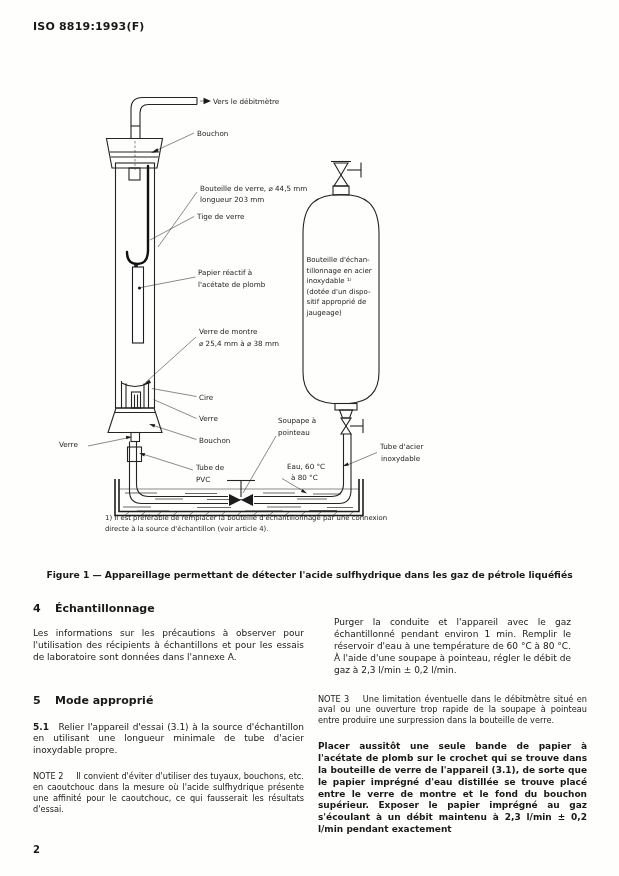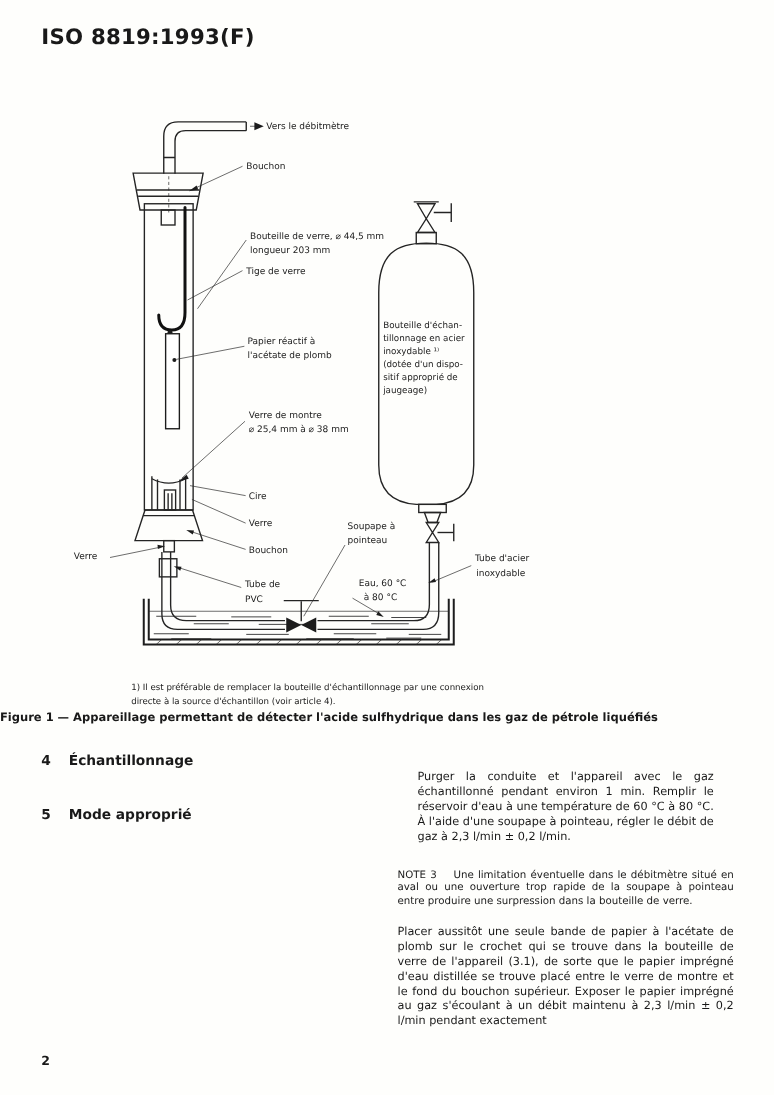--- a/index.html
+++ b/index.html
@@ -1,47 +1,47 @@
 <!DOCTYPE html>
 <html><head>
 <meta charset="utf-8">
 <style>
   html,body{margin:0;padding:0;}
   body{
     width:619px;height:876px;position:relative;background:#fefefc;
     font-family:"DejaVu Sans",sans-serif;color:#191919;overflow:hidden;
   }
-  .hdr{position:absolute;left:33px;top:20px;font-size:17px;font-weight:bold;letter-spacing:.2px;}
+  .hdr{position:absolute;left:33px;top:20px;font-size:11px;font-weight:bold;letter-spacing:.2px;}
   .pageno{position:absolute;left:33px;top:844px;font-size:10px;font-weight:bold;}
   .fig-wrap{position:absolute;left:0;top:88px;width:619px;height:448px;}
   svg{position:absolute;left:0;top:0;}
   svg text{font-family:"DejaVu Sans",sans-serif;font-size:7.2px;fill:#1c1c1c;}
   svg text.cyl{font-size:7px;}
   .ln{fill:none;stroke:#242424;stroke-width:1.1;}
   .thin{fill:none;stroke:#2a2a2a;stroke-width:.55;}
   .dash{fill:none;stroke:#2a2a2a;stroke-width:.7;}
   .rod{fill:none;stroke:#111;stroke-width:2.4;stroke-linecap:round;}
   .tank{fill:none;stroke:#1d1d1d;stroke-width:1.6;}
   .arr{fill:#1c1c1c;stroke:none;}
-  .footnote{position:absolute;left:105px;top:545px;width:290px;font-size:6.9px;line-height:10.6px;color:#222;}
-  .caption{position:absolute;left:0;top:569px;width:619px;font-size:9.2px;font-weight:bold;}
+  .footnote{position:absolute;left:105px;top:513px;width:290px;font-size:6.9px;line-height:10.6px;color:#222;}
+  .caption{position:absolute;left:0;top:569px;width:619px;text-align:center;font-size:9.2px;font-weight:bold;}
   .col{position:absolute;width:271px;font-size:9px;line-height:11.9px;text-align:justify;}
   .col-left{left:33px;top:603px;}
   .col-right{left:318px;top:601px;width:269px;}
   .sec-h{font-size:11px;font-weight:bold;margin:0;display:flex;}
   .sec-h .num{width:22px;flex:none;}
   .p1{margin:13px 0 0;}
   .h5m{margin-top:31px;}
   .p51{margin:15px 0 0;}
   .p51 .num{font-weight:bold;padding-right:6px;}
   .note{margin:14px 0 0;font-size:8.2px;line-height:10.8px;}
   .note .nlabel{padding-right:10px;}
   .pr1{margin:16px;}
   .note3{margin-top:17px;}
-  .pr2{margin:15px 0 0;}
+  .pr2{margin:15px 0 0;font-weight:bold;}
 </style>
 </head>
 <body>
 
 <div class="hdr">ISO 8819:1993(F)</div>
 
 <div class="fig-wrap">
   <svg width="619" height="448" viewBox="55 88 619 448">
 
     <g>
@@ -214,25 +214,34 @@
 
 <div class="footnote">1) Il est préférable de remplacer la bouteille d'échantillonnage par une connexion directe à la source d'échantillon (voir article 4).</div>
 
 <div class="caption">Figure 1 — Appareillage permettant de détecter l'acide sulfhydrique dans les gaz de pétrole liquéfiés</div>
 
 <div class="col col-left">
   <h2 class="sec-h">
     <span class="num">4</span>
     <span>Échantillonnage</span>
   </h2>
+  <p class="p1">Les informations sur les précautions à observer pour l'utilisation des récipients à échantillons et pour les essais de laboratoire sont données dans l'annexe A.</p>
 
   <h2 class="sec-h h5m">
     <span class="num">5</span>
     <span>Mode approprié</span>
   </h2>
+  <p class="p51">
+    <span class="num">5.1</span>
+    <span>Relier l'appareil d'essai (3.1) à la source d'échantillon en utilisant une longueur minimale de tube d'acier inoxydable propre.</span>
+  </p>
+  <p class="note">
+    <span class="nlabel">NOTE 2</span>
+    <span>Il convient d'éviter d'utiliser des tuyaux, bouchons, etc. en caoutchouc dans la mesure où l'acide sulfhydrique présente une affinité pour le caoutchouc, ce qui fausserait les résultats d'essai.</span>
+  </p>
 </div>
 
 <div class="col col-right">
   <p class="pr1">Purger la conduite et l'appareil avec le gaz échantillonné pendant environ 1 min. Remplir le réservoir d'eau à une température de 60 °C à 80 °C. À l'aide d'une soupape à pointeau, régler le débit de gaz à 2,3 l/min ± 0,2 l/min.</p>
   <p class="note note3">
     <span class="nlabel">NOTE 3</span>
     <span>Une limitation éventuelle dans le débitmètre situé en aval ou une ouverture trop rapide de la soupape à pointeau entre produire une surpression dans la bouteille de verre.</span>
   </p>
   <p class="pr2">Placer aussitôt une seule bande de papier à l'acétate de plomb sur le crochet qui se trouve dans la bouteille de verre de l'appareil (3.1), de sorte que le papier imprégné d'eau distillée se trouve placé entre le verre de montre et le fond du bouchon supérieur. Exposer le papier imprégné au gaz s'écoulant à un débit maintenu à 2,3 l/min ± 0,2 l/min pendant exactement</p>
 </div>

